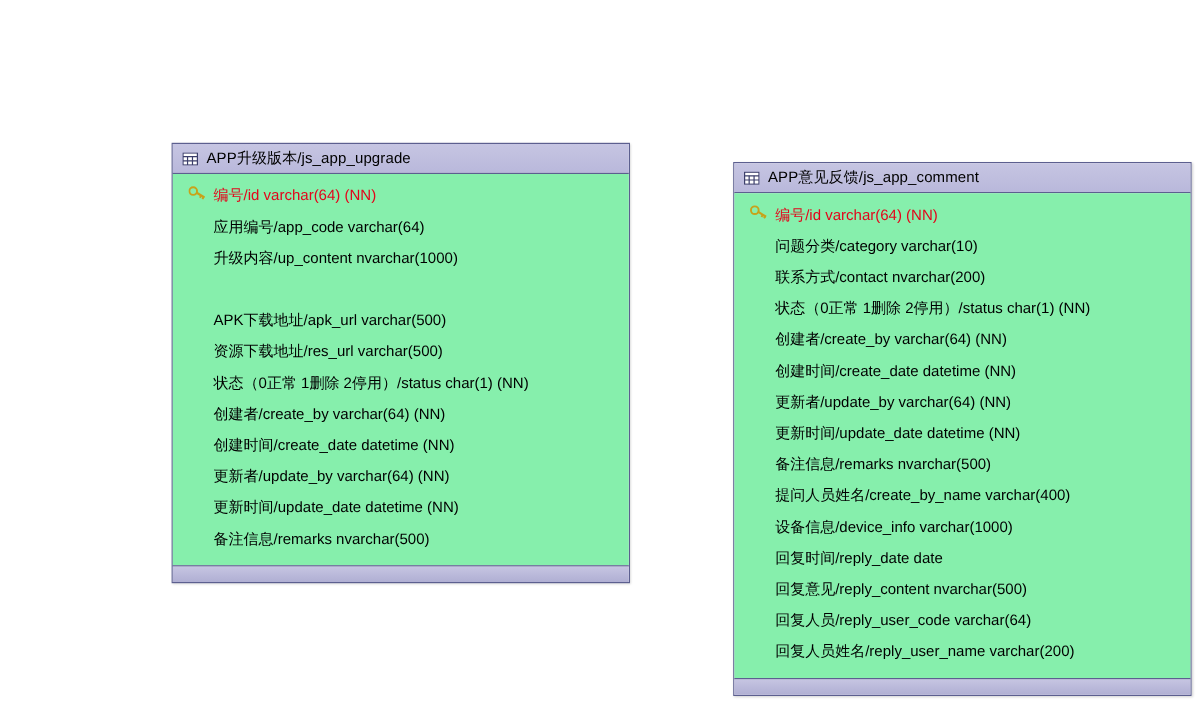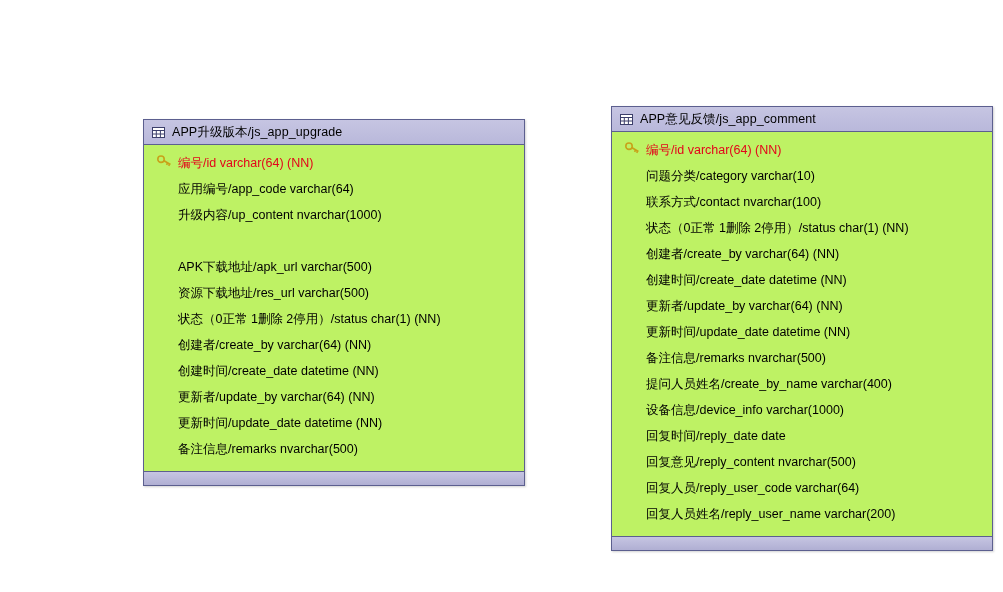--- a/index.html
+++ b/index.html
@@ -47,21 +47,21 @@
   .table-icon svg { display: block; }
   .entity-title {
     font-size: 12.5px;
     color: #000000;
     font-weight: normal;
     letter-spacing: 0.1px;
     white-space: nowrap;
   }
   .entity-body {
     padding: 6px 0 8px 0;
-    background: #bef264;
+    background: #86efac;
   }
   .attr-row {
     display: flex;
     align-items: flex-start;
     min-height: 26px;
     padding: 2px 6px 2px 6px;
     box-sizing: border-box;
   }
   .attr-key {
     width: 28px;
@@ -87,21 +87,21 @@
     border-top: 1px solid #5c5f8f;
   }
   
   #entity-0 {
     left: 143px;
     top: 119px;
     width: 382px;
   }
   #entity-1 {
     left: 611px;
-    top: 106px;
+    top: 135px;
     width: 382px;
   }
 </style>
 </head>
 <body>
 
 <div class="canvas">
 
   <div class="entity" id="entity-0">
     <div class="entity-header">
@@ -204,21 +204,21 @@
         </span>
         <span class="attr-text">编号/id varchar(64) (NN)</span>
       </div>
 
       <div class="attr-row">
         <span class="attr-key"></span>
         <span class="attr-text">问题分类/category varchar(10)</span>
       </div>
       <div class="attr-row">
         <span class="attr-key"></span>
-        <span class="attr-text">联系方式/contact nvarchar(100)</span>
+        <span class="attr-text">联系方式/contact nvarchar(200)</span>
       </div>
       <div class="attr-row">
         <span class="attr-key"></span>
         <span class="attr-text">状态（0正常 1删除 2停用）/status char(1) (NN)</span>
       </div>
       <div class="attr-row">
         <span class="attr-key"></span>
         <span class="attr-text">创建者/create_by varchar(64) (NN)</span>
       </div>
       <div class="attr-row">

